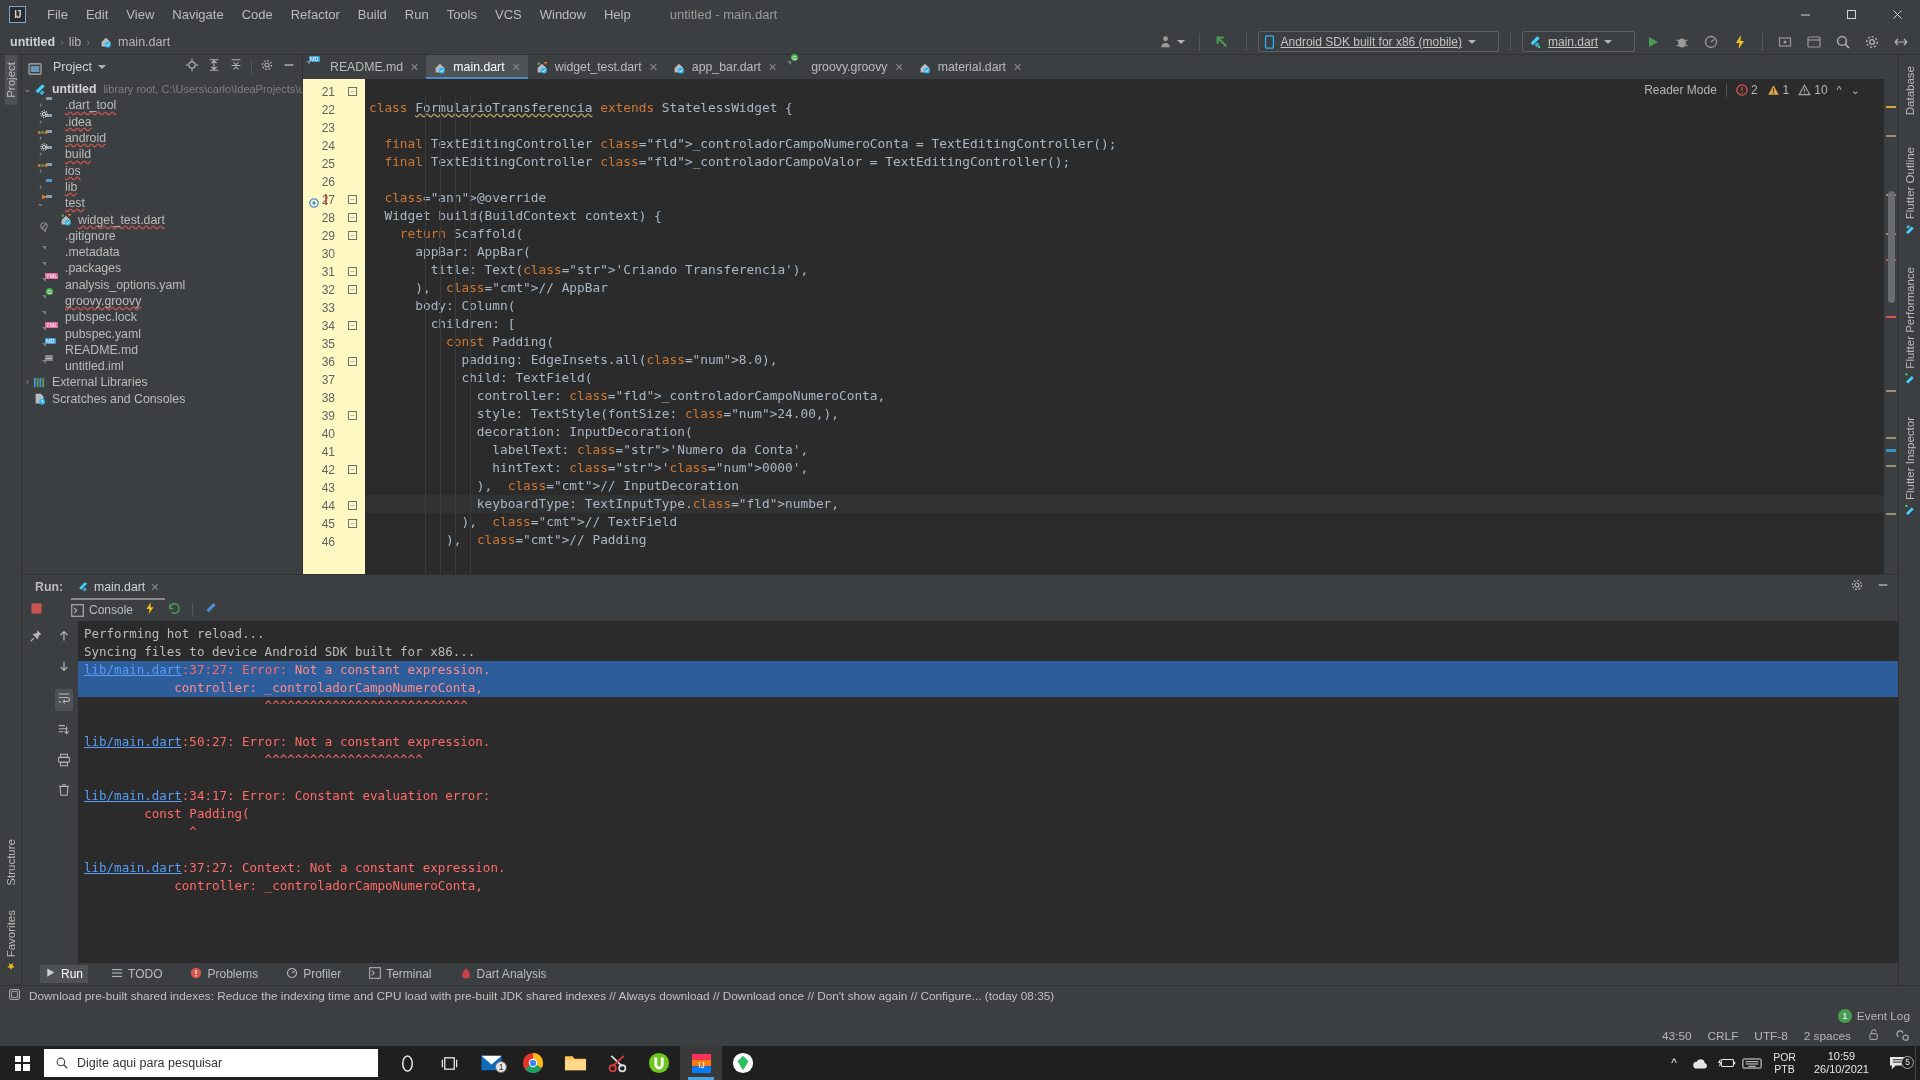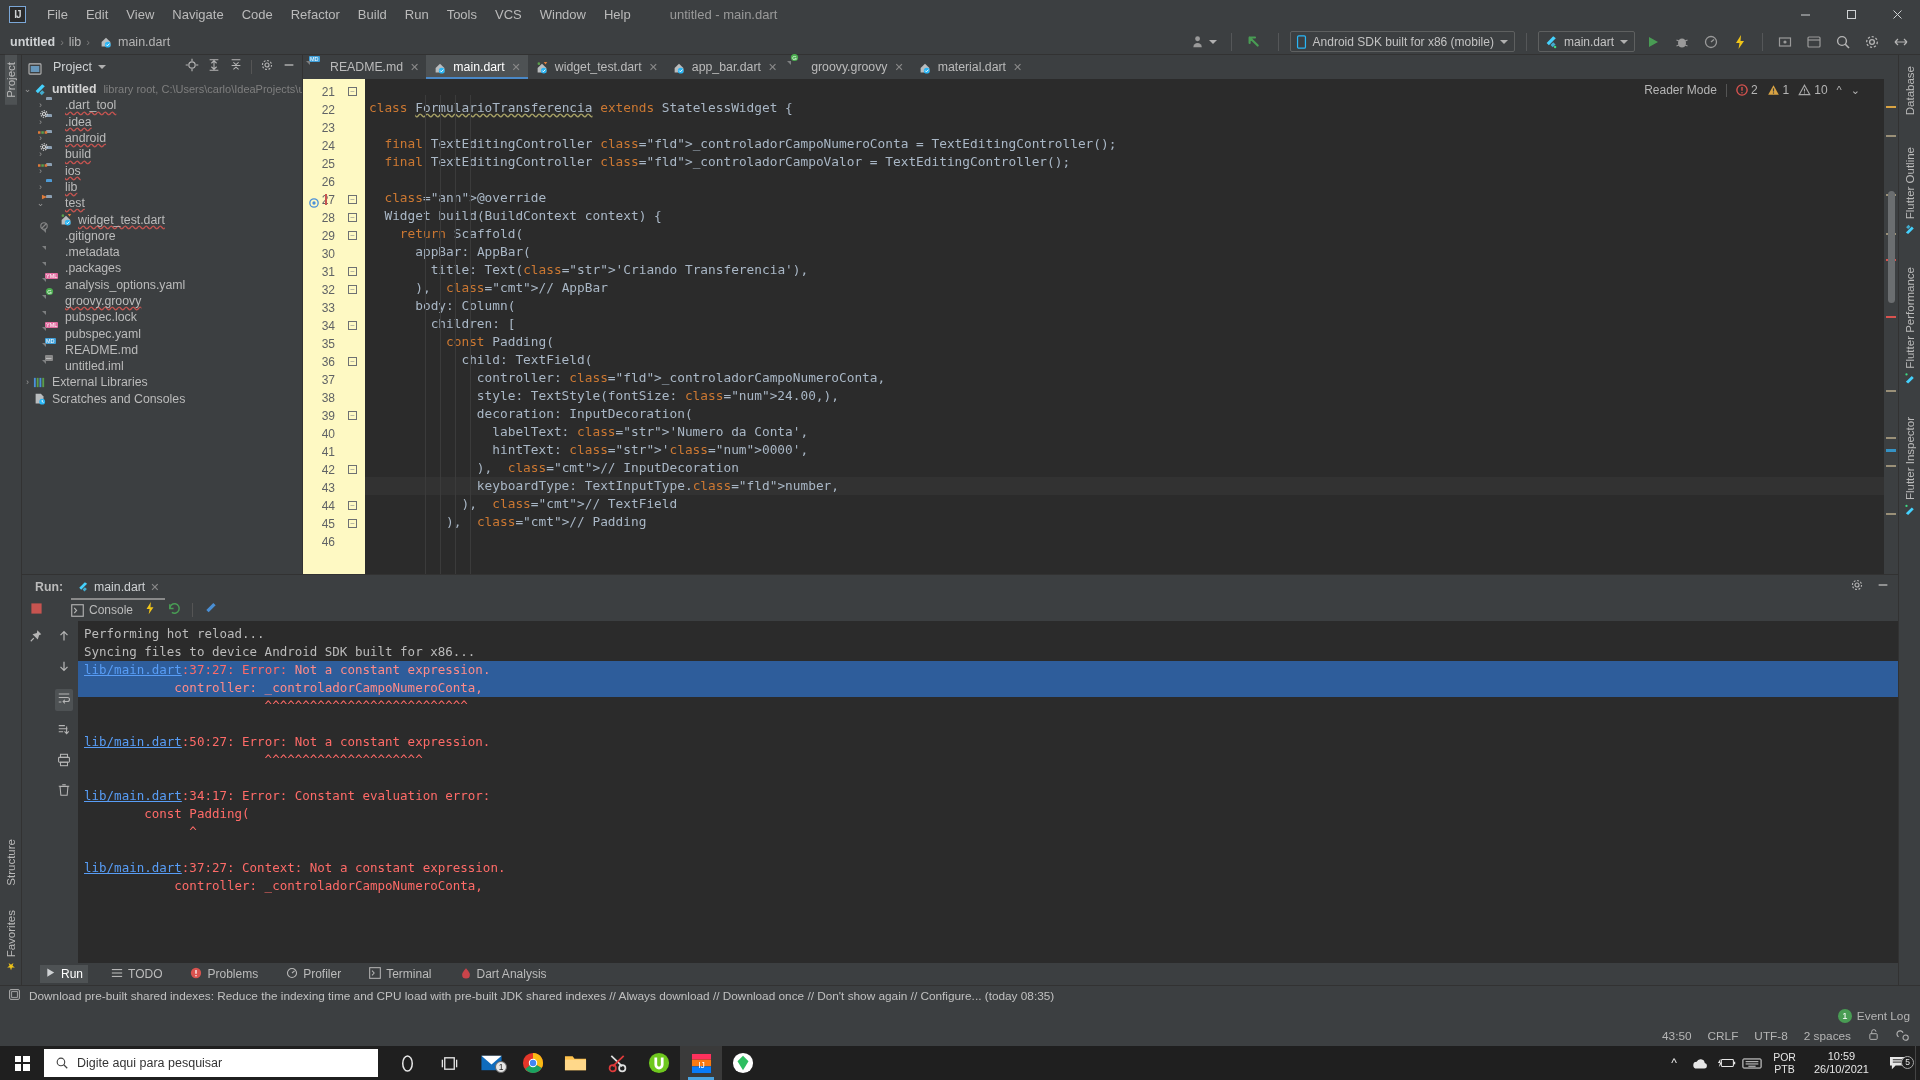--- a/index.html
+++ b/index.html
@@ -44,22 +44,22 @@
   .crumb { font-size: 12.5px; color: #b5b5b5; display: flex; align-items: center; gap: 5px; }
   .crumb.bold { font-weight: bold; color: #cfd2d4; }
   .crumb-sep { color: #7a7a7a; font-size: 11px; margin: 0 5px; }
   .navbar-right { position: absolute; right: 8px; display: flex; align-items: center; gap: 7px; }
 
   .tb-sep { width: 1px; height: 18px; background: #555759; margin: 0 4px; }
   .tb-btn { display: flex; align-items: center; justify-content: center; height: 20px; padding: 0 3px; border-radius: 2px; }
 
   .device-combo, .run-combo {
     height: 21px; display: flex; align-items: center; gap: 6px;
-    border: 1px solid #5e6060; border-radius: 2px; padding: 0 6px 0 5px;
-    background: #3c3f41; font-size: 12px; color: #c3c3c3;
+    border: 1px solid #5e6060; border-radius: 2px; padding: 0 22px 0 5px;
+    background: #3c3f41; font-size: 12px; color: #c3c3c3; text-decoration: underline;
   }
   .caret-dn { width:0; height:0; border-left:4px solid transparent; border-right:4px solid transparent; border-top:4px solid #b0b0b0; }
 
   
   .main { flex: 1 1 auto; display: flex; min-height: 0; }
 
   
   .left-rail {
     width: 22px; background: #3c3f41; flex: 0 0 22px;
     display: flex; flex-direction: column; align-items: center;
@@ -682,20 +682,21 @@
                 <div class="cl"></div>
                 <div class="cl">  <span <span="" class="kw">class</span>="ann"&gt;@override</div>
                 <div class="cl">  <span class="type">Widget</span> build(<span class="type">BuildContext</span> context) {</div>
                 <div class="cl">    <span class="kw">return</span> <span class="type">Scaffold</span>(</div>
                 <div class="cl">      appBar: <span class="type">AppBar</span>(</div>
                 <div class="cl">        title: <span class="type">Text</span>(<span <span="" class="kw">class</span>="str"&gt;'Criando Transferencia'),</div>
                 <div class="cl">      ),  <span <span="" class="kw">class</span>="cmt"&gt;// <span class="type">AppBar</span></div>
                 <div class="cl">      body: <span class="type">Column</span>(</div>
                 <div class="cl">        children: [</div>
                 <div class="cl">          <span class="kw">const</span> <span class="type">Padding</span>(</div>
+                <div class="cl">            padding: <span class="type">EdgeInsets</span>.all(<span <span="" class="kw">class</span>="num"&gt;8.0),</div>
                 <div class="cl">            child: <span class="type">TextField</span>(</div>
                 <div class="cl">              controller: <span <span="" class="kw">class</span>="fld"&gt;_controladorCampoNumeroConta,</div>
                 <div class="cl">              style: <span class="type">TextStyle</span>(fontSize: <span <span="" class="kw">class</span>="num"&gt;24.00,),</div>
                 <div class="cl">              decoration: <span class="type">InputDecoration</span>(</div>
                 <div class="cl">                labelText: <span <span="" class="kw">class</span>="str"&gt;'Numero da Conta',</div>
                 <div class="cl">                hintText: <span <span="" class="kw">class</span>="str"&gt;'<span <span="" class="kw">class</span>="num"&gt;0000',</div>
                 <div class="cl">              ),  <span <span="" class="kw">class</span>="cmt"&gt;// <span class="type">InputDecoration</span></div>
                 <div class="cl cur">              keyboardType: <span class="type">TextInputType</span>.<span <span="" class="kw">class</span>="fld"&gt;number,</div>
                 <div class="cl">            ),  <span <span="" class="kw">class</span>="cmt"&gt;// <span class="type">TextField</span></div>
                 <div class="cl">          ),  <span <span="" class="kw">class</span>="cmt"&gt;// <span class="type">Padding</span></div>

